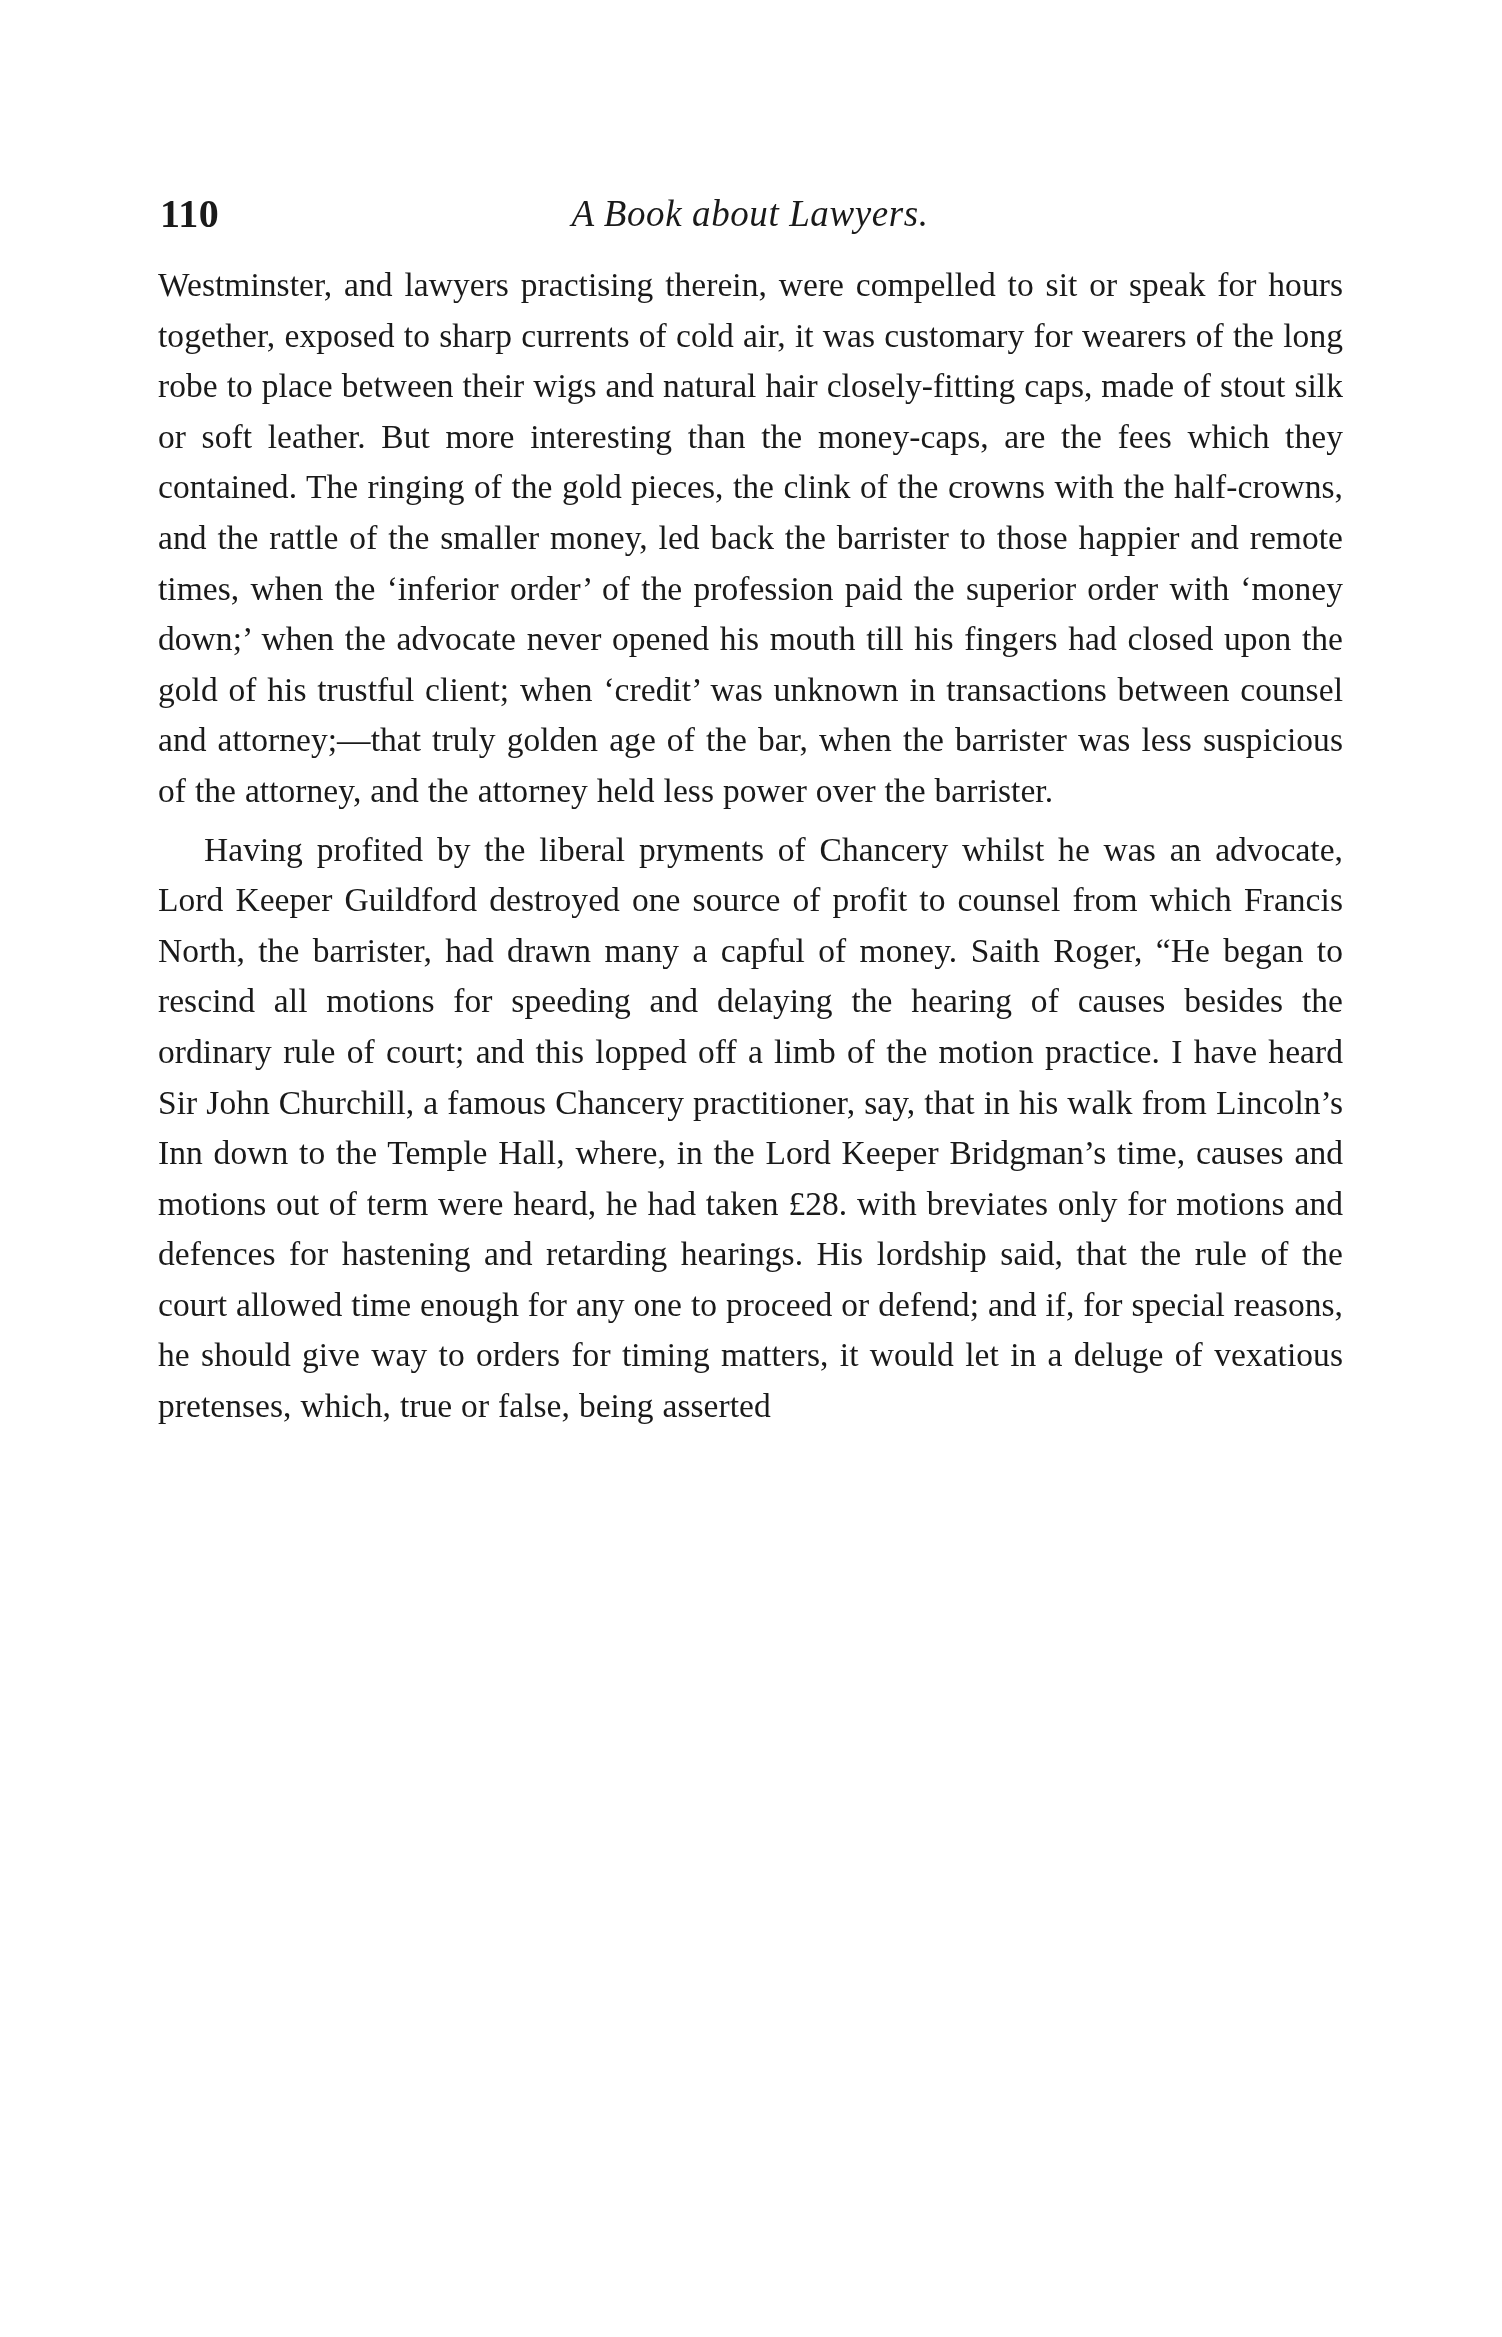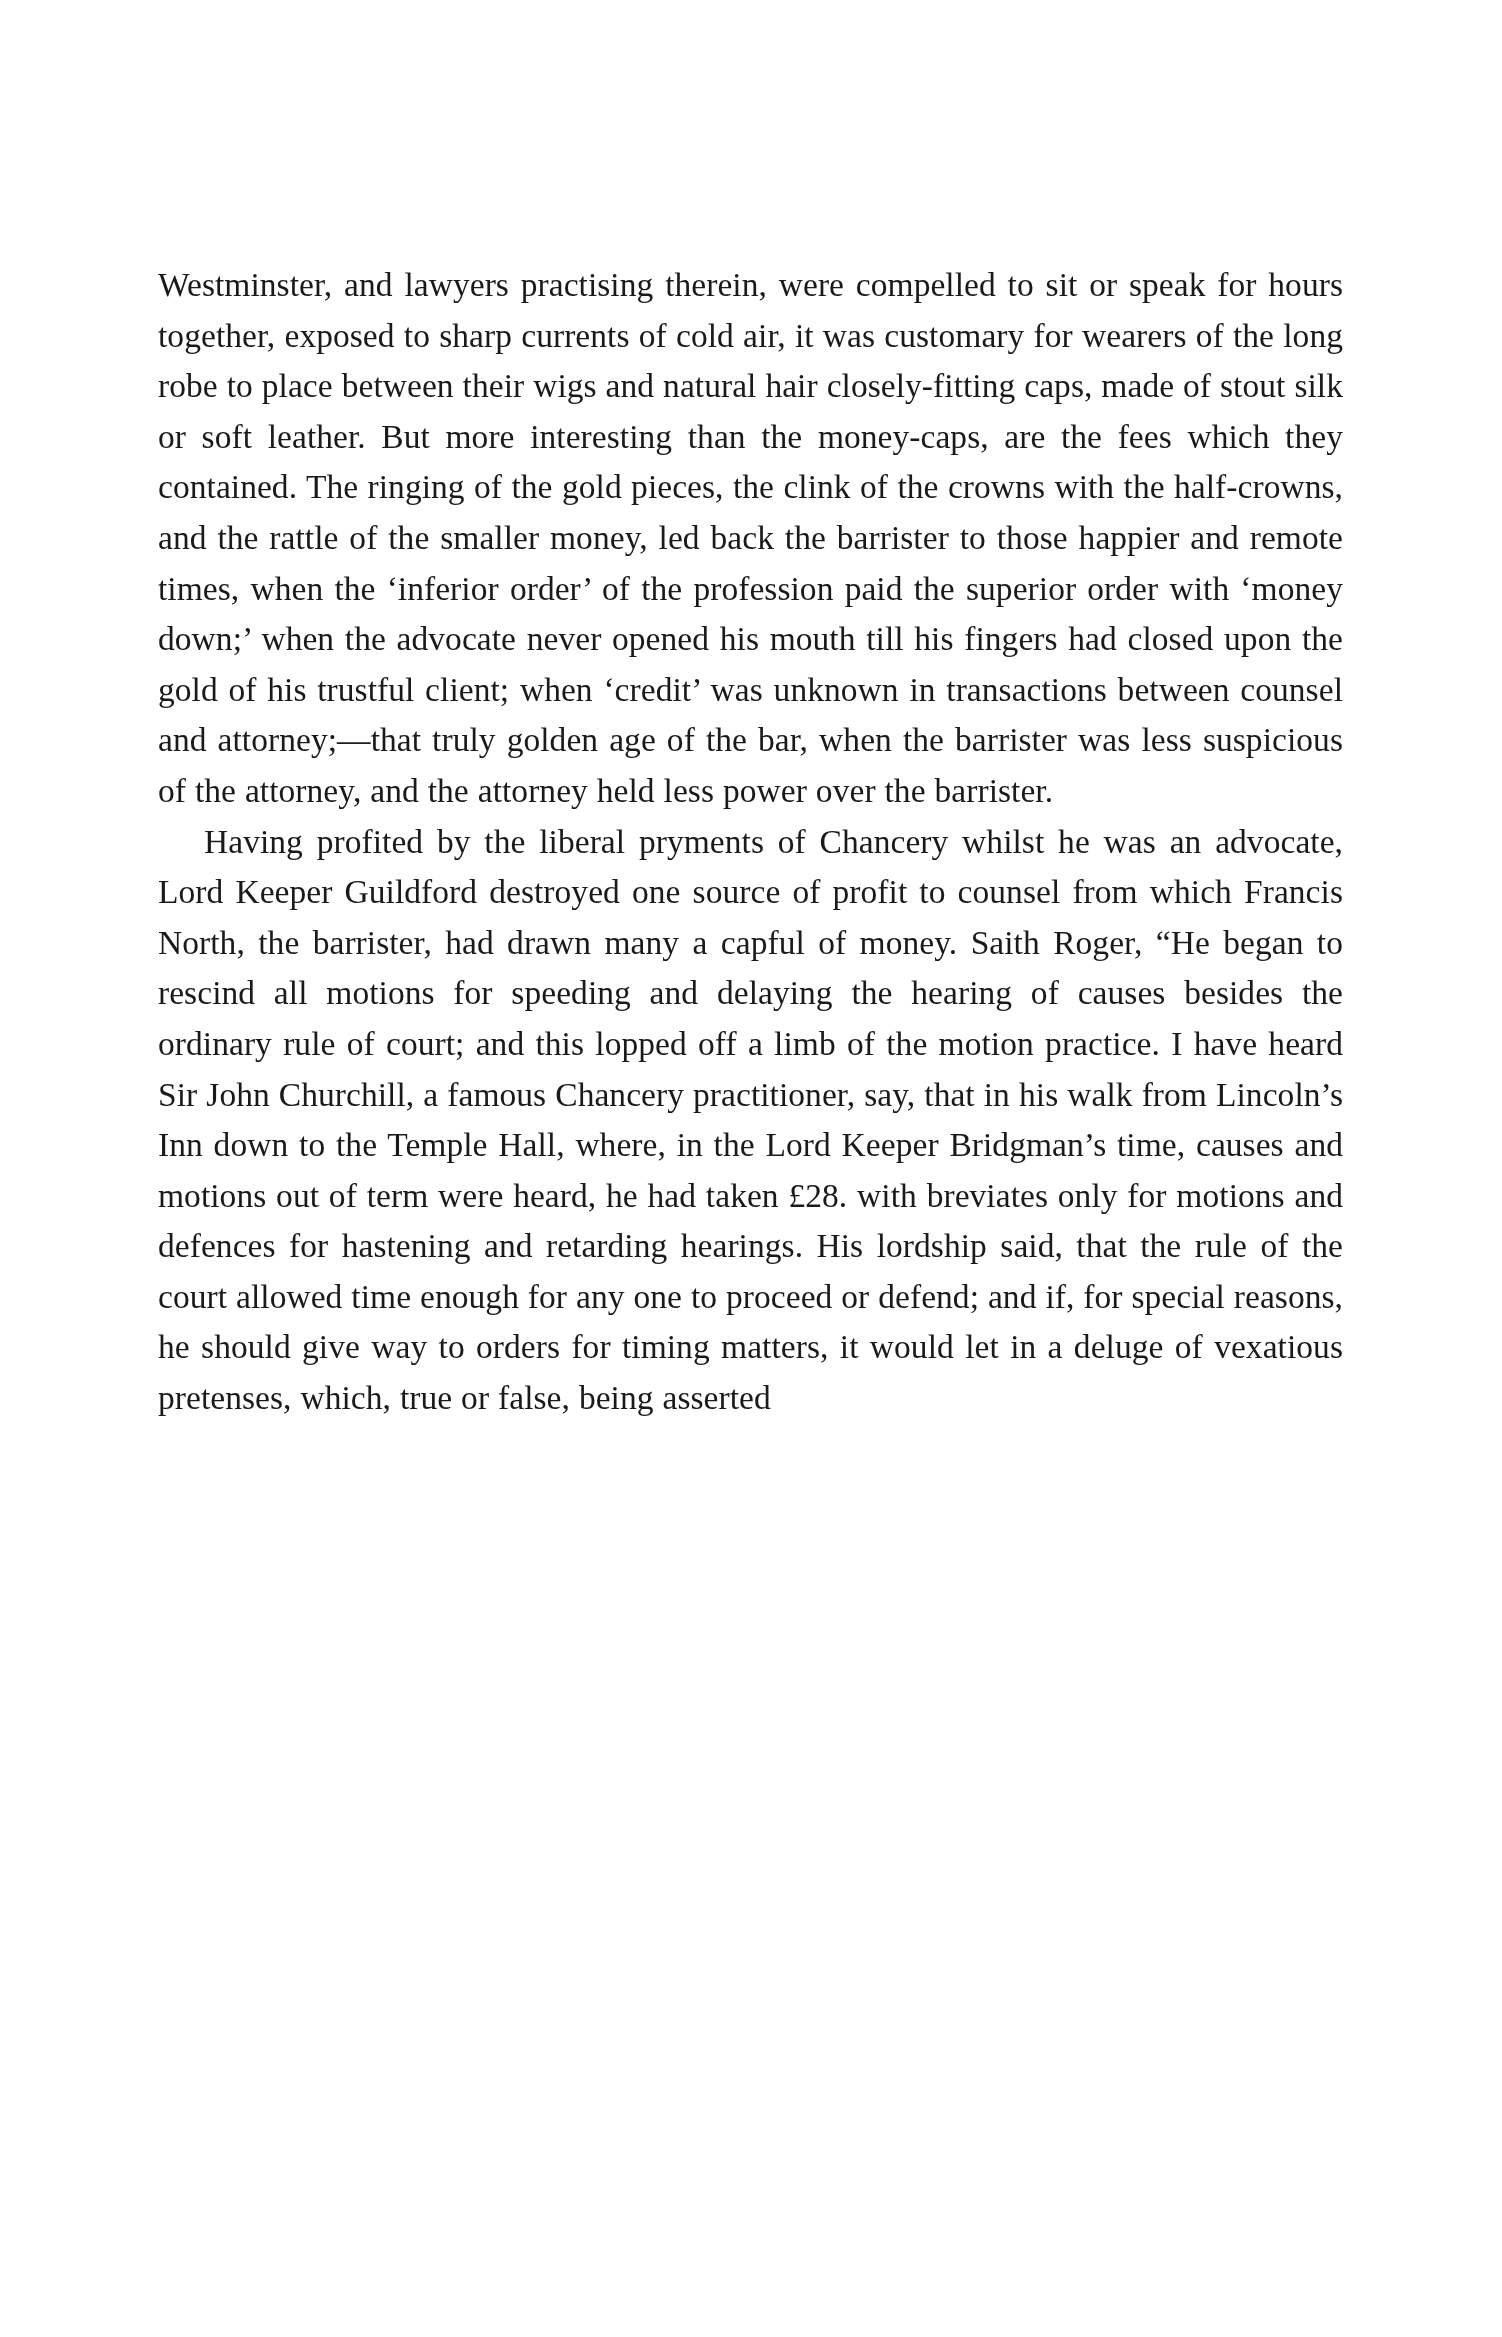--- a/index.html
+++ b/index.html
@@ -60,31 +60,35 @@
     margin: 0;
     font-size: 33.5px;
     line-height: 50.6px;
     text-align: justify;
     text-align-last: left;
     color: #1a1a1a;
     letter-spacing: 0.05px;
     word-spacing: 0.5px;
   }
   .para + .para {
-    margin-top: 0;
+    margin-top: 8px;
   }
   .indent {
     display: inline-block;
     width: 46px;
   }
 </style>
 </head>
 <body>
 
 <div class="page">
 
+  <div class="page-header">
+    <span class="folio">110</span>
+    <span class="running-title">A Book about Lawyers.</span>
+  </div>
 
   <div class="body-block">
     <p class="para">Westminster, and lawyers practising therein, were compelled to sit or speak for hours together, exposed to sharp currents of cold air, it was customary for wearers of the long robe to place between their wigs and natural hair closely-fitting caps, made of stout silk or soft leather. But more interesting than the money-caps, are the fees which they contained. The ringing of the gold pieces, the clink of the crowns with the half-crowns, and the rattle of the smaller money, led back the barrister to those happier and remote times, when the ‘inferior order’ of the profession paid the superior order with ‘money down;’ when the advocate never opened his mouth till his fingers had closed upon the gold of his trustful client; when ‘credit’ was unknown in transactions between counsel and attorney;—that truly golden age of the bar, when the barrister was less suspicious of the attorney, and the attorney held less power over the barrister.</p>
     <p class="para"><span class="indent"></span><span>Having profited by the liberal pryments of Chancery whilst he was an advocate, Lord Keeper Guildford destroyed one source of profit to counsel from which Francis North, the barrister, had drawn many a capful of money. Saith Roger, “He began to rescind all motions for speeding and delaying the hearing of causes besides the ordinary rule of court; and this lopped off a limb of the motion practice. I have heard Sir John Churchill, a famous Chancery practitioner, say, that in his walk from Lincoln’s Inn down to the Temple Hall, where, in the Lord Keeper Bridgman’s time, causes and motions out of term were heard, he had taken £28. with breviates only for motions and defences for hastening and retarding hearings. His lordship said, that the rule of the court allowed time enough for any one to proceed or defend; and if, for special reasons, he should give way to orders for timing matters, it would let in a deluge of vexatious pretenses, which, true or false, being asserted</span></p>
   </div>
 
 </div>
 
 </body></html>

